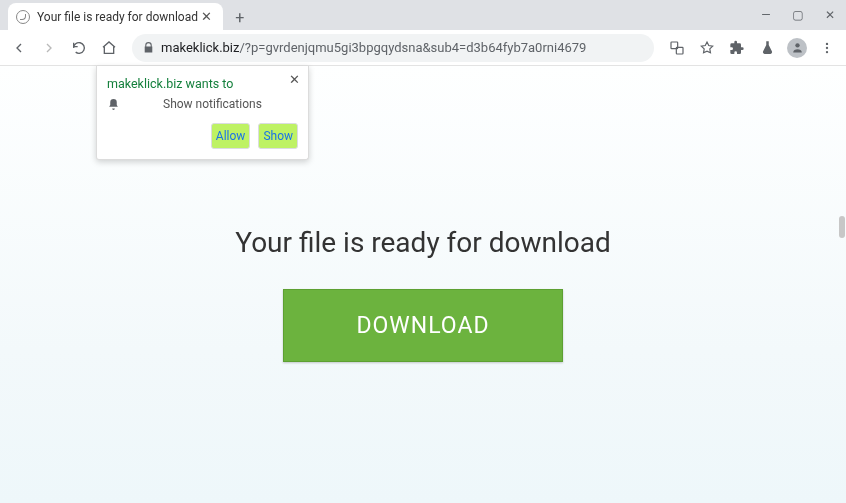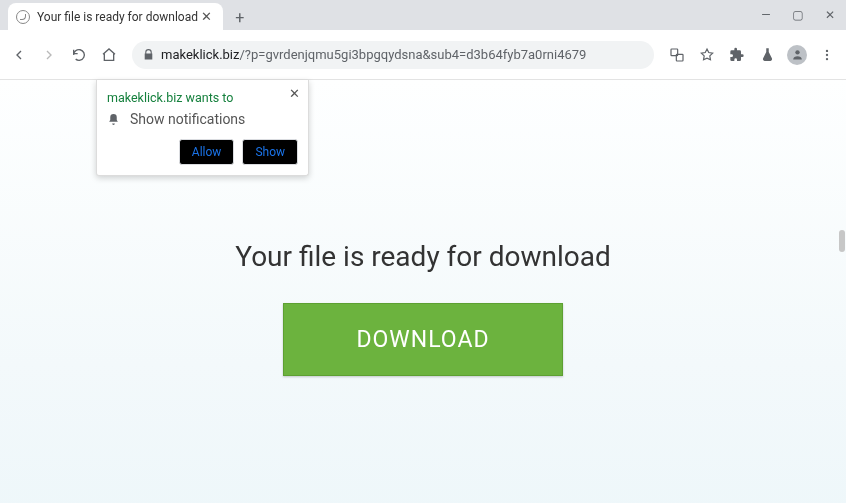--- a/index.html
+++ b/index.html
@@ -10,21 +10,21 @@
   .window-controls { position: absolute; top: 0; right: 0; display: flex; height: 30px; }
   .window-btn { width: 32px; height: 30px; display: flex; align-items: center; justify-content: center; color: #5f6368; font-size: 12px; }
   .tab { background: #fff; height: 27px; margin-left: 8px; border-radius: 8px 8px 0 0; display: flex; align-items: center; padding: 0 8px; min-width: 160px; position: relative; }
   .tab .favicon { width: 14px; height: 14px; border: 1.5px solid #888; border-radius: 50%; margin-right: 7px; display:flex; align-items:center; justify-content:center; }
   .tab .favicon::after { content:""; width:5px; height:5px; border:1.5px solid #888; border-left:none; border-top:none; border-radius:0 0 4px 0;}
   .tab-title { font-size: 12px; color: #333; flex: 1; white-space: nowrap; overflow: hidden; text-overflow: ellipsis; }
   .tab-close { font-size: 13px; color: #555; padding: 0 3px; }
   .new-tab { width: 26px; height: 26px; display:flex; align-items:center; justify-content:center; color:#5f6368; font-size:16px; margin-left:4px; }
 
   
-  .toolbar { height: 50px; background: #fff; border-bottom: 1px solid #e3e3e3; display: flex; align-items: center; padding: 0 6px; gap: 4px; }
+  .toolbar { height: 36px; background: #fff; border-bottom: 1px solid #e3e3e3; display: flex; align-items: center; padding: 0 6px; gap: 4px; }
   .nav-btn { width: 26px; height: 26px; display:flex; align-items:center; justify-content:center; color:#5f6368; border-radius:50%; }
   .nav-btn.dis { color:#b9b9b9; }
   .omnibox { flex:1; height:28px; background:#f1f3f4; border-radius:14px; display:flex; align-items:center; padding:0 10px; margin:0 6px; gap:6px; }
   .lock { width:13px; height:13px; }
   .url { font-size:13px; color:#5f6368; white-space:nowrap; overflow:hidden; }
   .url .host { color:#202124; }
   .tool-icon { width:26px; height:26px; display:flex; align-items:center; justify-content:center; color:#5f6368; }
   .avatar { width:20px; height:20px; background:#bdc1c6; border-radius:50%; display:flex; align-items:center; justify-content:center; }
 
   
@@ -33,23 +33,23 @@
   .headline { font-size:28px; color:#333; font-weight:400; margin-bottom:30px; }
   .dl-btn { display:inline-block; background:#6cb33e; color:#fff; font-size:23px; letter-spacing:1px; padding:22px 72px; border:1px solid #5da032; box-shadow: 0 1px 2px rgba(0,0,0,0.2); }
   .inner-scroll { position:absolute; right:1px; top:150px; width:6px; height:22px; background:#c7c7c7; border-radius:3px; }
 
   
   .notif { position:absolute; left:96px; top:0; width:213px; background:#fff; border:1px solid #dcdcdc; border-top:none; border-radius:0 0 3px 3px; box-shadow:0 2px 6px rgba(0,0,0,0.18); padding:10px 10px 10px 10px; }
   .notif-close { position:absolute; top:6px; right:8px; font-size:13px; color:#555; }
   .notif-title { font-size:12.5px; color:#15803d; margin-bottom:6px; }
   .notif-row { display:flex; align-items:center; gap:10px; margin-bottom:12px; }
   .bell { width:13px; height:13px; color:#5f6368; }
-  .notif-msg { font-size:14px; color:#555; }
+  .notif-msg { font-size:12px; color:#555;margin-left:33px; }
   .notif-btns { display:flex; justify-content:flex-end; gap:8px; }
-  .pbtn { border:1px solid #dadce0; background:#000000; color:#1a73e8; font-size:12px; padding:5px 12px; border-radius:3px; }
+  .pbtn { border:1px solid #dadce0; background:#bef264; color:#1a73e8; font-size:12px; padding:5px 4px; border-radius:3px; }
 
   svg { display:block; }
 </style>
 </head>
 <body>
 
 <div class="titlebar">
   <div class="tab">
     <span class="favicon"></span>
     <span class="tab-title">Your file is ready for download</span>

